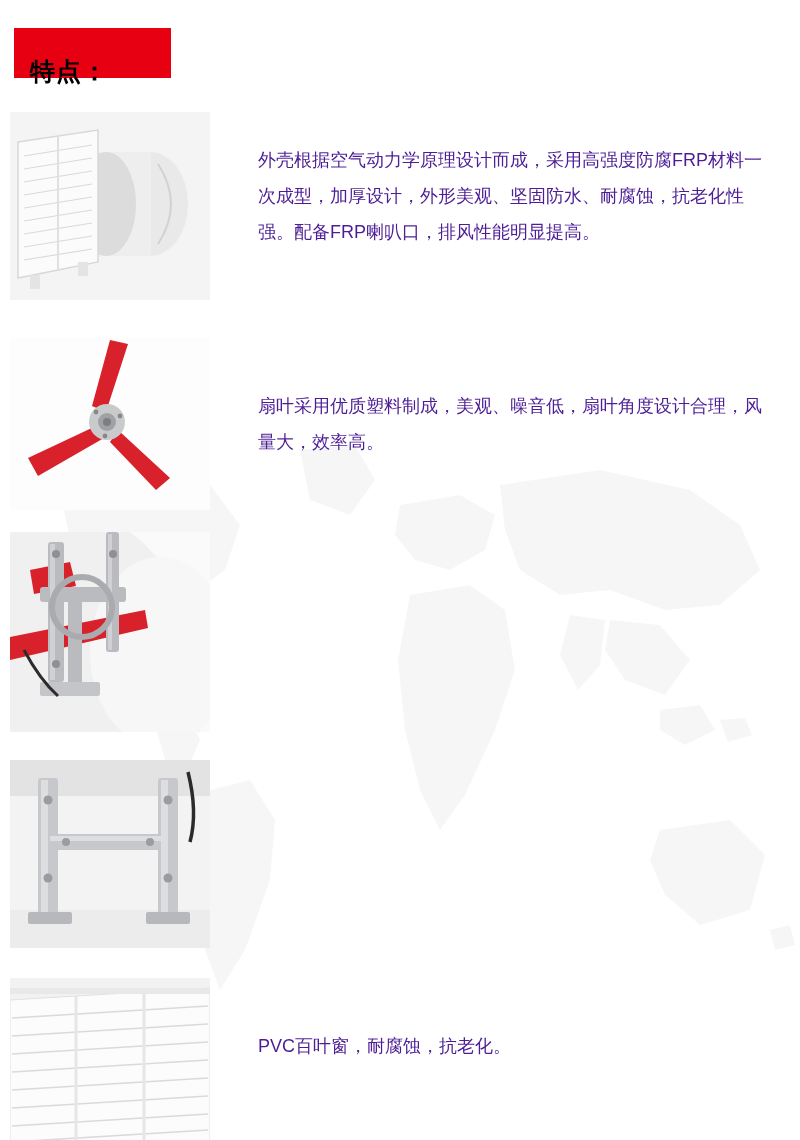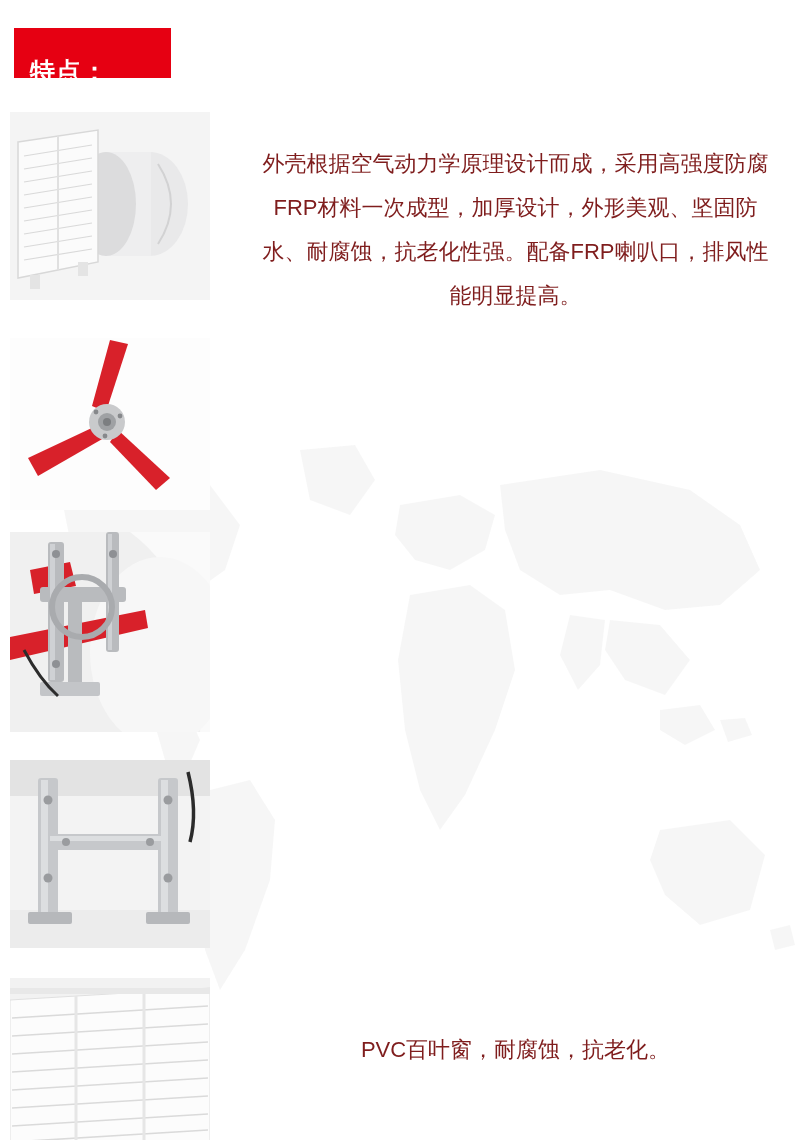--- a/index.html
+++ b/index.html
@@ -32,41 +32,41 @@
     position: absolute;
     left: 14px;
     top: 28px;
     width: 157px;
     height: 50px;
     background: #e60012;
     display: flex;
     align-items: center;
   }
   .header-title {
-    color: #ffffff;
+    color: #000000;
     font-size: 25px;
     font-weight: bold;
     letter-spacing: 1px;
     padding-left: 16px;
     line-height: 1;
     margin-top: 36px;
   }
 
   
   .features {
     position: absolute;
     left: 0;
     top: 100px;
     width: 800px;
   }
 
   
   .features-inner { position: relative; width: 800px; height: 1040px; }
   .img-box { position: absolute; left: 10px; width: 200px; overflow: hidden; }
-  .txt-box { position: absolute; left: 258px; width: 515px; font-size: 22px; color: #7f1d1d; line-height: 2.0; text-align: center; }
+  .txt-box { position: absolute; left: 258px; width: 515px; font-size: 18px; color: #4c1d95; line-height: 2.0; }
 
   .i1 { top: 12px;  height: 188px; }
   .t1 { top: 42px; }
   .i2 { top: 238px; height: 172px; }
   .t2 { top: 288px; }
   .i3 { top: 432px; height: 200px; }
   .t3 { top: 518px; }
   .i4 { top: 660px; height: 188px; }
   .t4 { top: 726px; }
   .i5 { top: 878px; height: 168px; }
@@ -155,20 +155,21 @@
             <path d="M108 92 L160 140 L146 152 L100 104 Z"></path>
           </g>
           <circle cx="97" cy="84" r="18" fill="#c9cacc"></circle>
           <circle cx="97" cy="84" r="9" fill="#9fa1a4"></circle>
           <circle cx="97" cy="84" r="4" fill="#7c7e81"></circle>
           <circle cx="86" cy="74" r="2.4" fill="#86888b"></circle>
           <circle cx="110" cy="78" r="2.4" fill="#86888b"></circle>
           <circle cx="95" cy="98" r="2.4" fill="#86888b"></circle>
         </svg>
       </div>
+      <div class="txt-box t2">扇叶采用优质塑料制成，美观、噪音低，扇叶角度设计合理，风量大，效率高。</div>
 
       <div class="img-box i3">
         <svg class="pic" width="200" height="200" viewBox="0 0 200 200" xmlns="http://www.w3.org/2000/svg">
           <rect x="0" y="0" width="200" height="200" fill="#f0f0f0"></rect>
 
           <path d="M120 0 Q200 60 190 200 L200 200 L200 0 Z" fill="#fafafa"></path>
           <ellipse cx="150" cy="120" rx="70" ry="95" fill="#f7f7f7"></ellipse>
 
           <polygon points="0 105 135 78 138 96 0 128" fill="#d8212a"></polygon>
           <polygon points="20 38 60 30 66 54 24 62" fill="#d8212a"></polygon>

